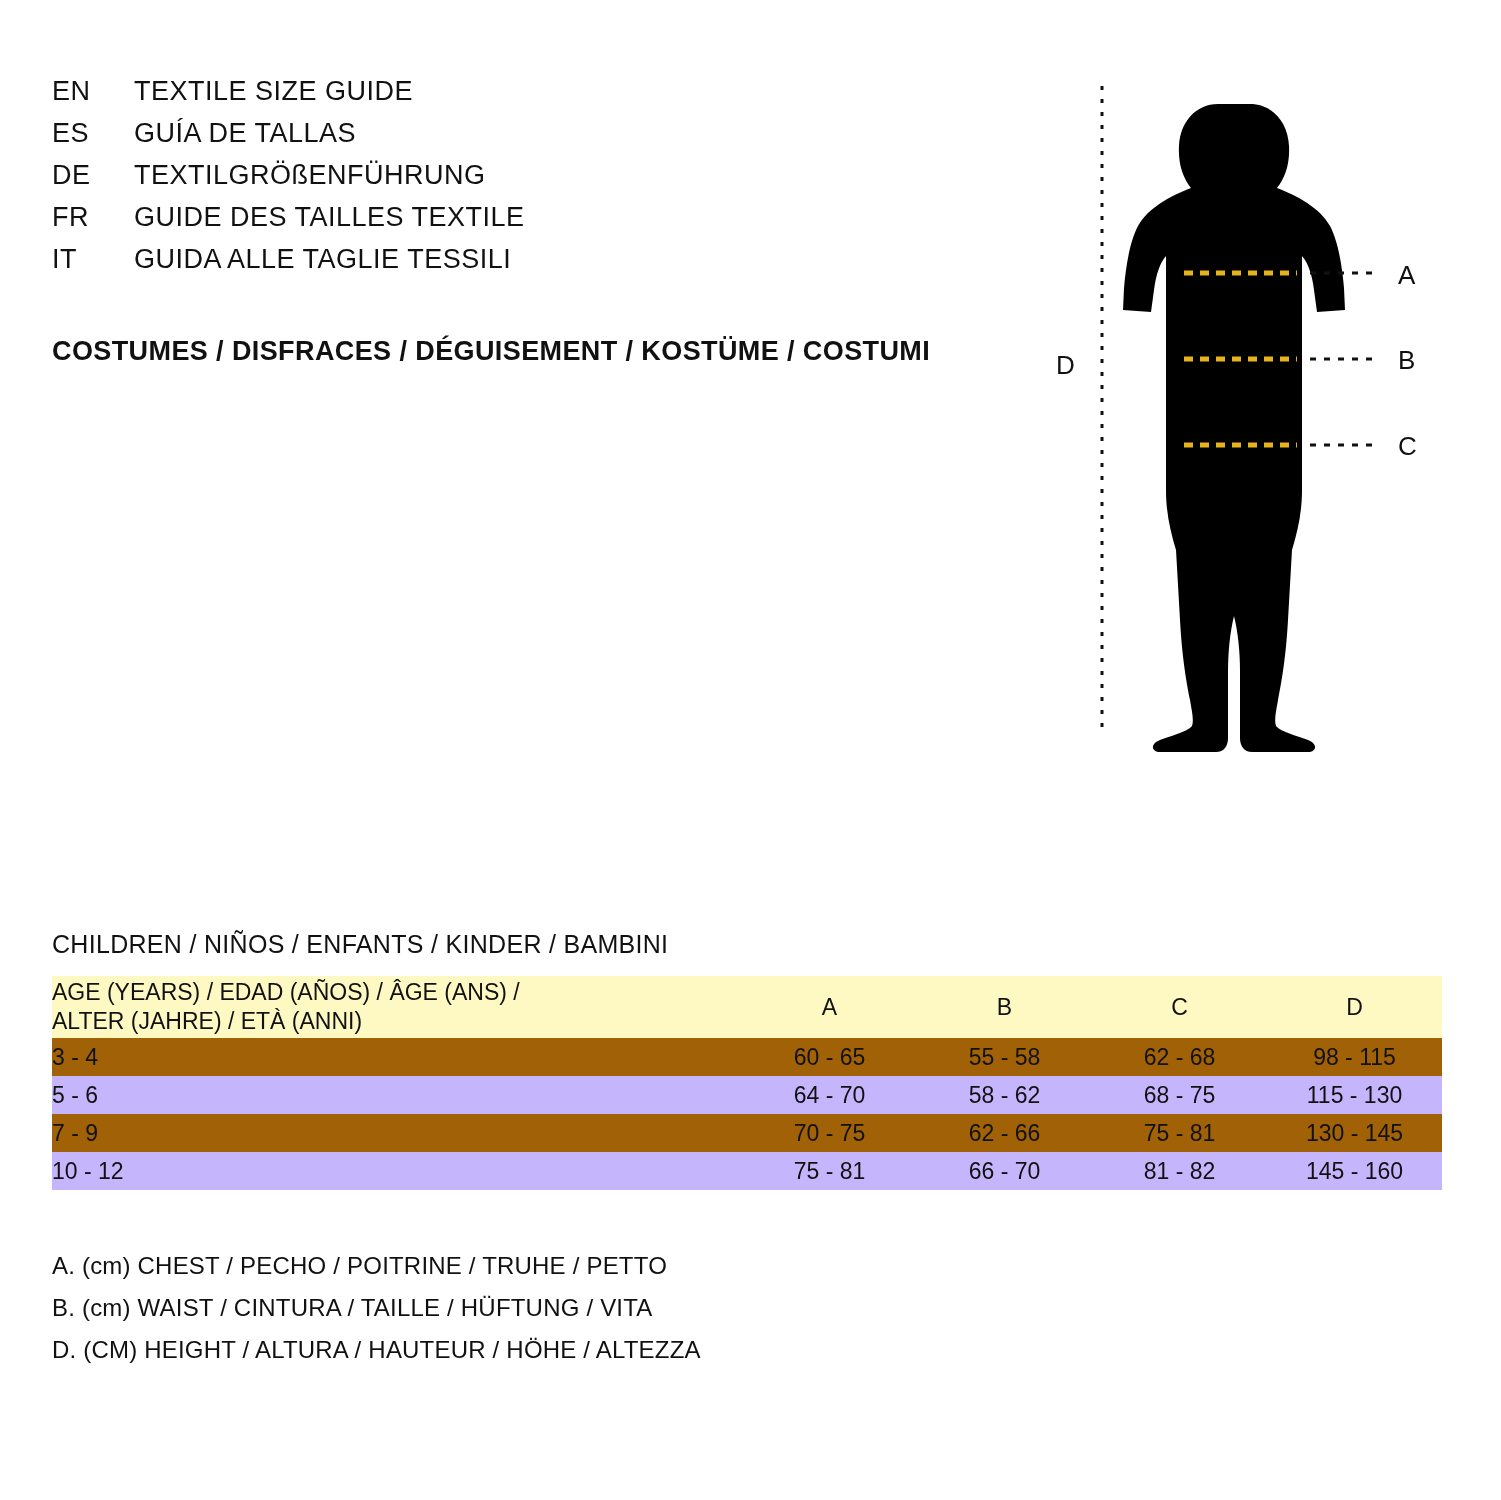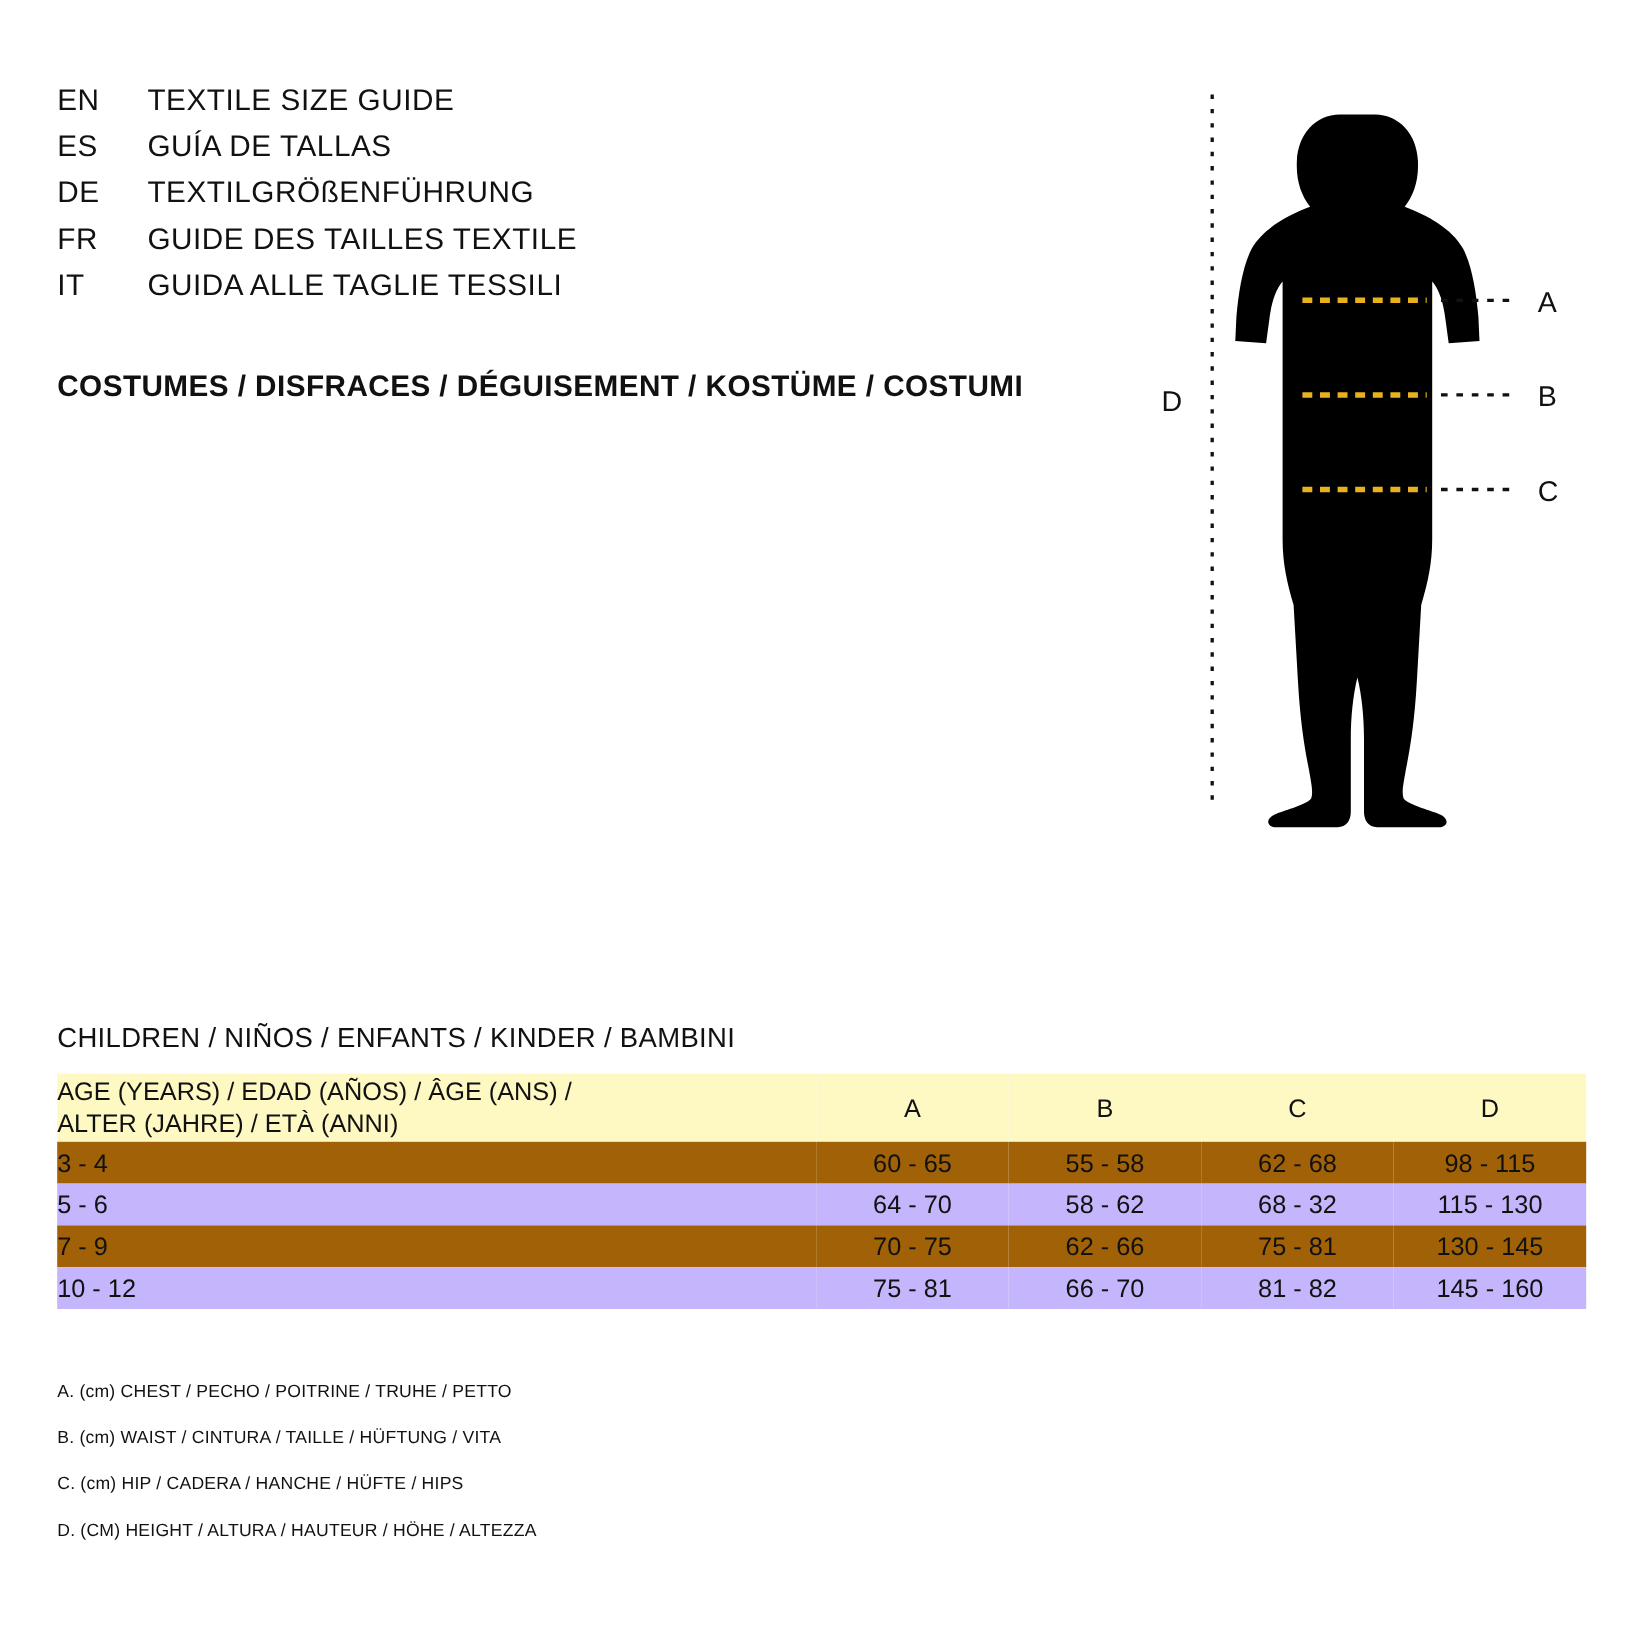--- a/index.html
+++ b/index.html
@@ -117,21 +117,21 @@
     text-align: left;
     padding-left: 8px;
   }
   .cell-val { text-align: center; }
 
   
   .legend {
     position: absolute;
     left: 52px;
     top: 1245px;
-    font-size: 16px;
+    font-size: 24px;
     color: #111;
   }
   .legend-row {
     height: 42px;
     line-height: 42px;
     letter-spacing: 0.2px;
     white-space: nowrap;
   }
 </style>
 </head>
@@ -251,21 +251,21 @@
         <td class="cell-age">3 - 4</td>
         <td class="cell-val">60 - 65</td>
         <td class="cell-val">55 - 58</td>
         <td class="cell-val">62 - 68</td>
         <td class="cell-val">98 - 115</td>
       </tr>
       <tr class="row-grey">
         <td class="cell-age">5 - 6</td>
         <td class="cell-val">64 - 70</td>
         <td class="cell-val">58 - 62</td>
-        <td class="cell-val">68 - 32</td>
+        <td class="cell-val">68 - 75</td>
         <td class="cell-val">115 - 130</td>
       </tr>
       <tr class="row-light">
         <td class="cell-age">7 - 9</td>
         <td class="cell-val">70 - 75</td>
         <td class="cell-val">62 - 66</td>
         <td class="cell-val">75 - 81</td>
         <td class="cell-val">130 - 145</td>
       </tr>
       <tr class="row-grey">
@@ -275,15 +275,14 @@
         <td class="cell-val">81 - 82</td>
         <td class="cell-val">145 - 160</td>
       </tr>
     </tbody>
   </table>
 </div>
 
 <div class="legend">
   <div class="legend-row">A. (cm) CHEST / PECHO / POITRINE / TRUHE / PETTO</div>
   <div class="legend-row">B. (cm) WAIST / CINTURA / TAILLE / HÜFTUNG / VITA</div>
-  <div class="legend-row">C. (cm) HIP / CADERA / HANCHE / HÜFTE / HIPS</div>
   <div class="legend-row">D. (CM) HEIGHT / ALTURA / HAUTEUR / HÖHE / ALTEZZA</div>
 </div>
 
 </body></html>

